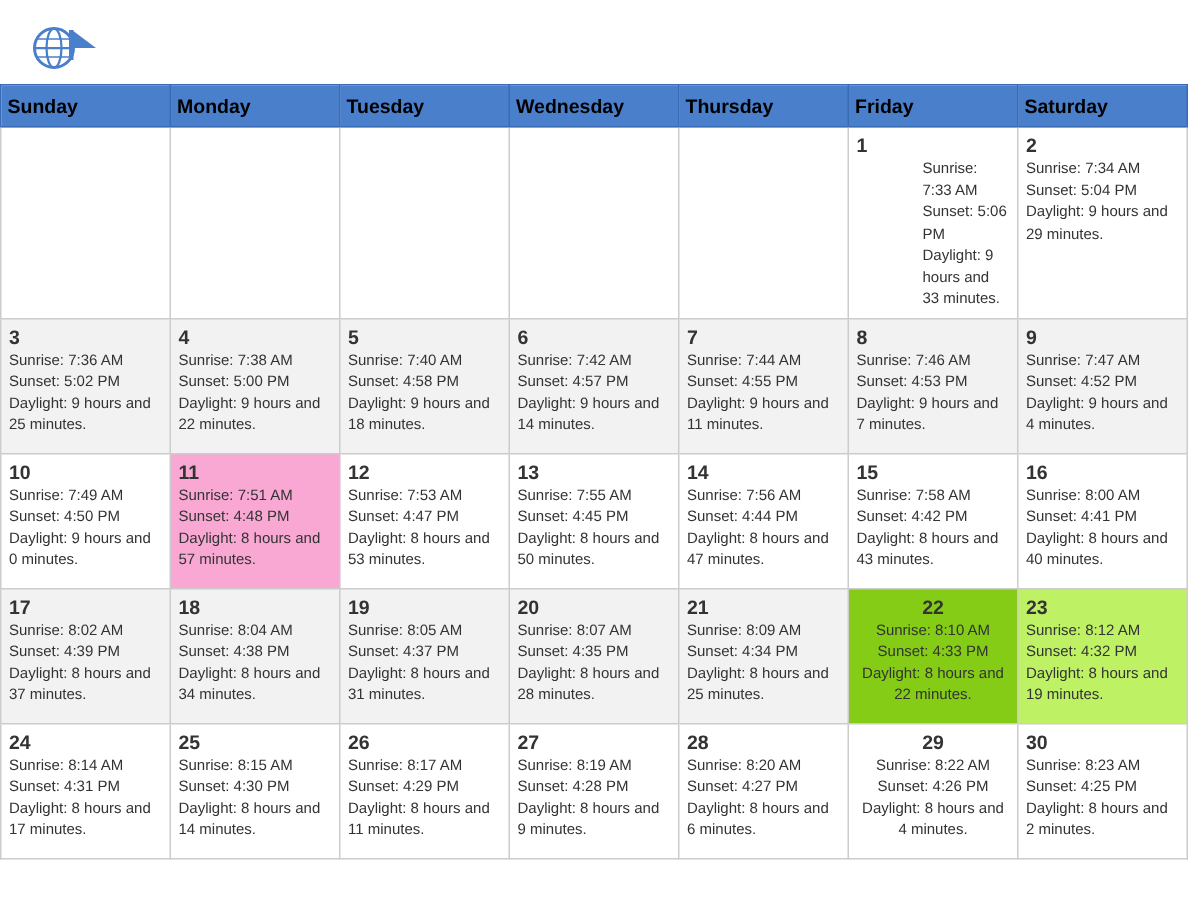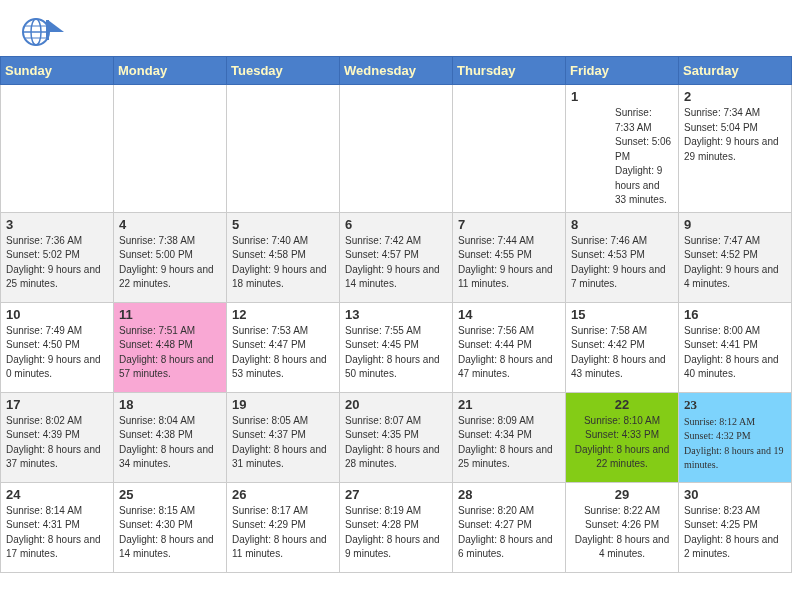--- a/index.html
+++ b/index.html
@@ -29,21 +29,21 @@
       font-size: 16px;
       color: #555;
     }
     .calendar {
       width: 100%;
       border-collapse: collapse;
       table-layout: fixed;
     }
     .calendar th {
       background-color: #4a7fcb;
-      color: #fef9c3;
+      color: #000000;
       font-size: 13px;
       font-weight: bold;
       padding: 6px 4px;
       text-align: left;
       border: 1px solid #3a6bb5;
     }
     .calendar td {
       border: 1px solid #ccc;
       vertical-align: top;
       padding: 4px 5px;
@@ -264,21 +264,21 @@
           <div class="day-info" style="white-space: pre-line;">Sunrise: 8:09 AM
 Sunset: 4:34 PM
 Daylight: 8 hours and 25 minutes.</div>
         </td>
         <td style="background: #84cc16; text-align: center;">
           <span class="day-number">22</span>
           <div class="day-info" style="white-space: pre-line;">Sunrise: 8:10 AM
 Sunset: 4:33 PM
 Daylight: 8 hours and 22 minutes.</div>
         </td>
-        <td style="background: #7dd3fc; font-family: Liberation Serif, serif;">
+        <td style="background: #bef264;">
           <span class="day-number">23</span>
           <div class="day-info" style="white-space: pre-line;">Sunrise: 8:12 AM
 Sunset: 4:32 PM
 Daylight: 8 hours and 19 minutes.</div>
         </td>
       </tr>
       <tr>
         <td style="background: rgb(255, 255, 255);">
           <span class="day-number">24</span>
           <div class="day-info" style="white-space: pre-line;">Sunrise: 8:14 AM

